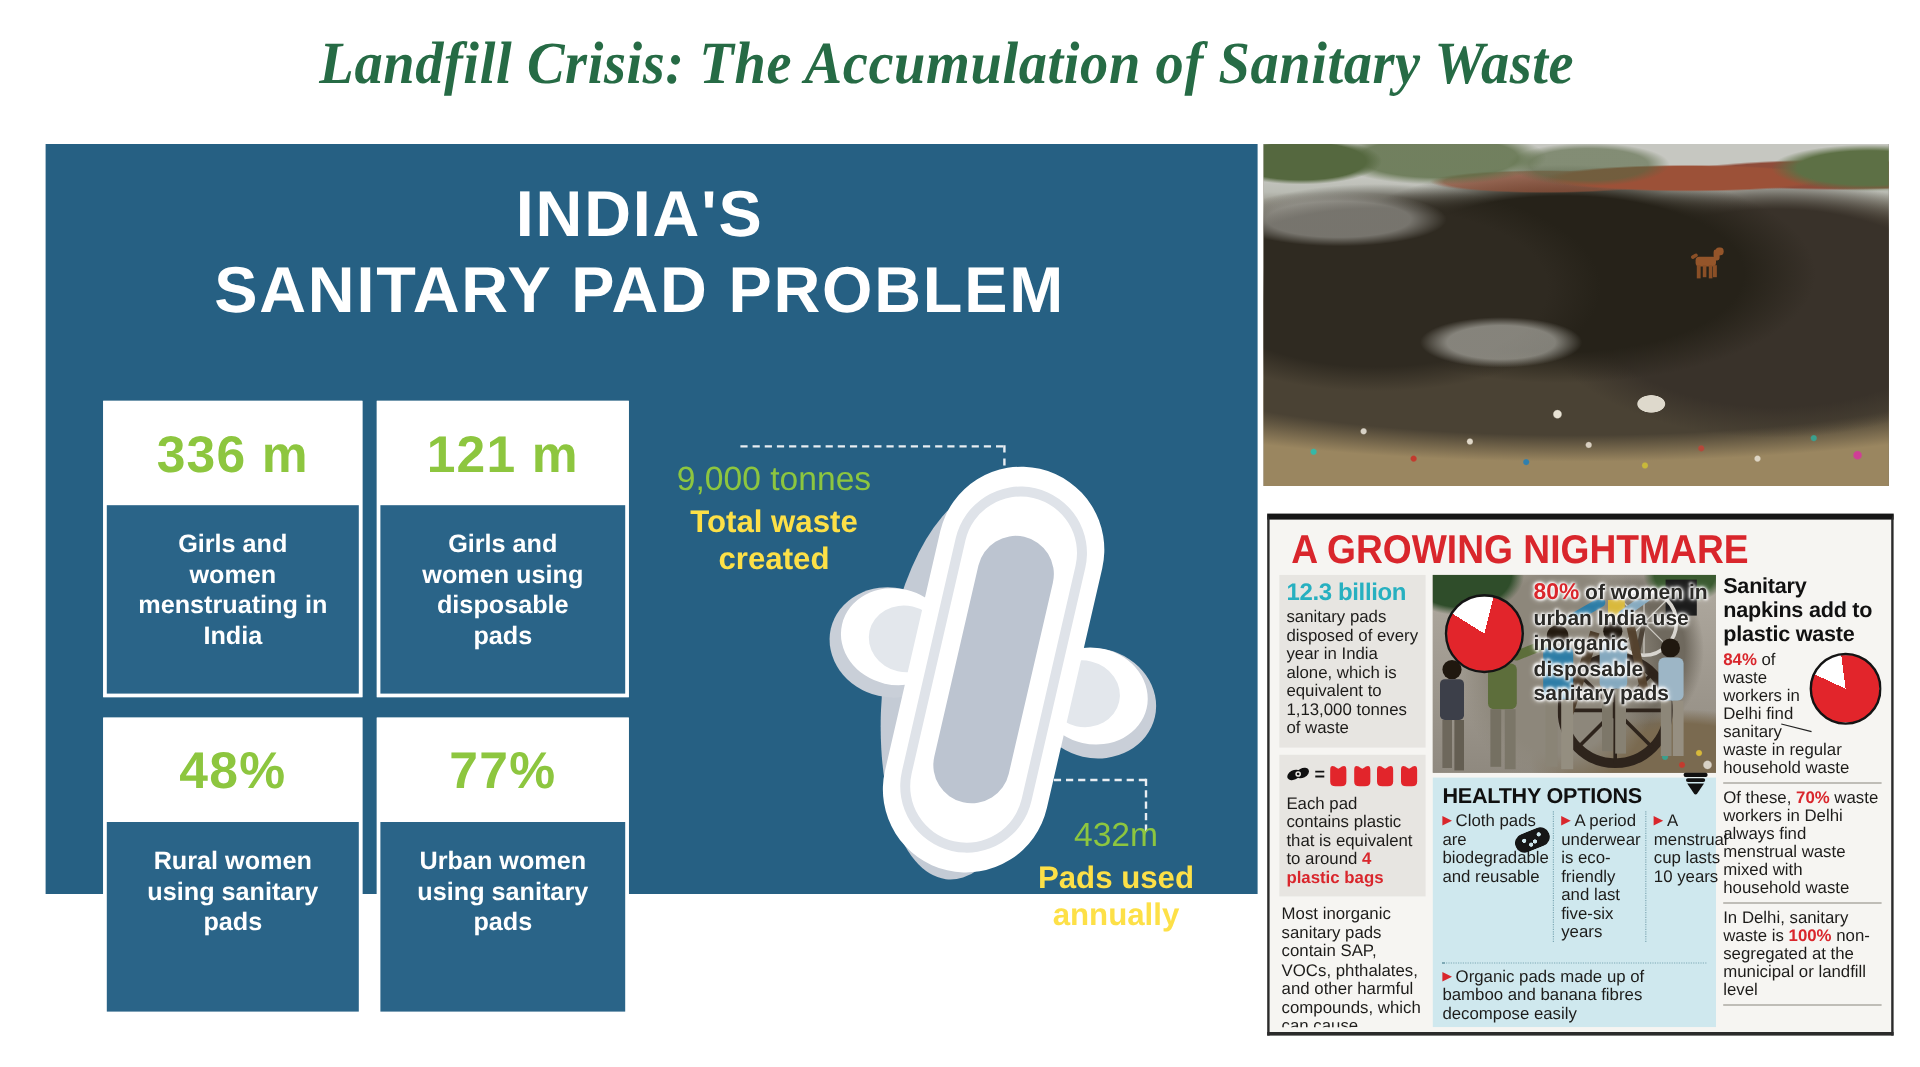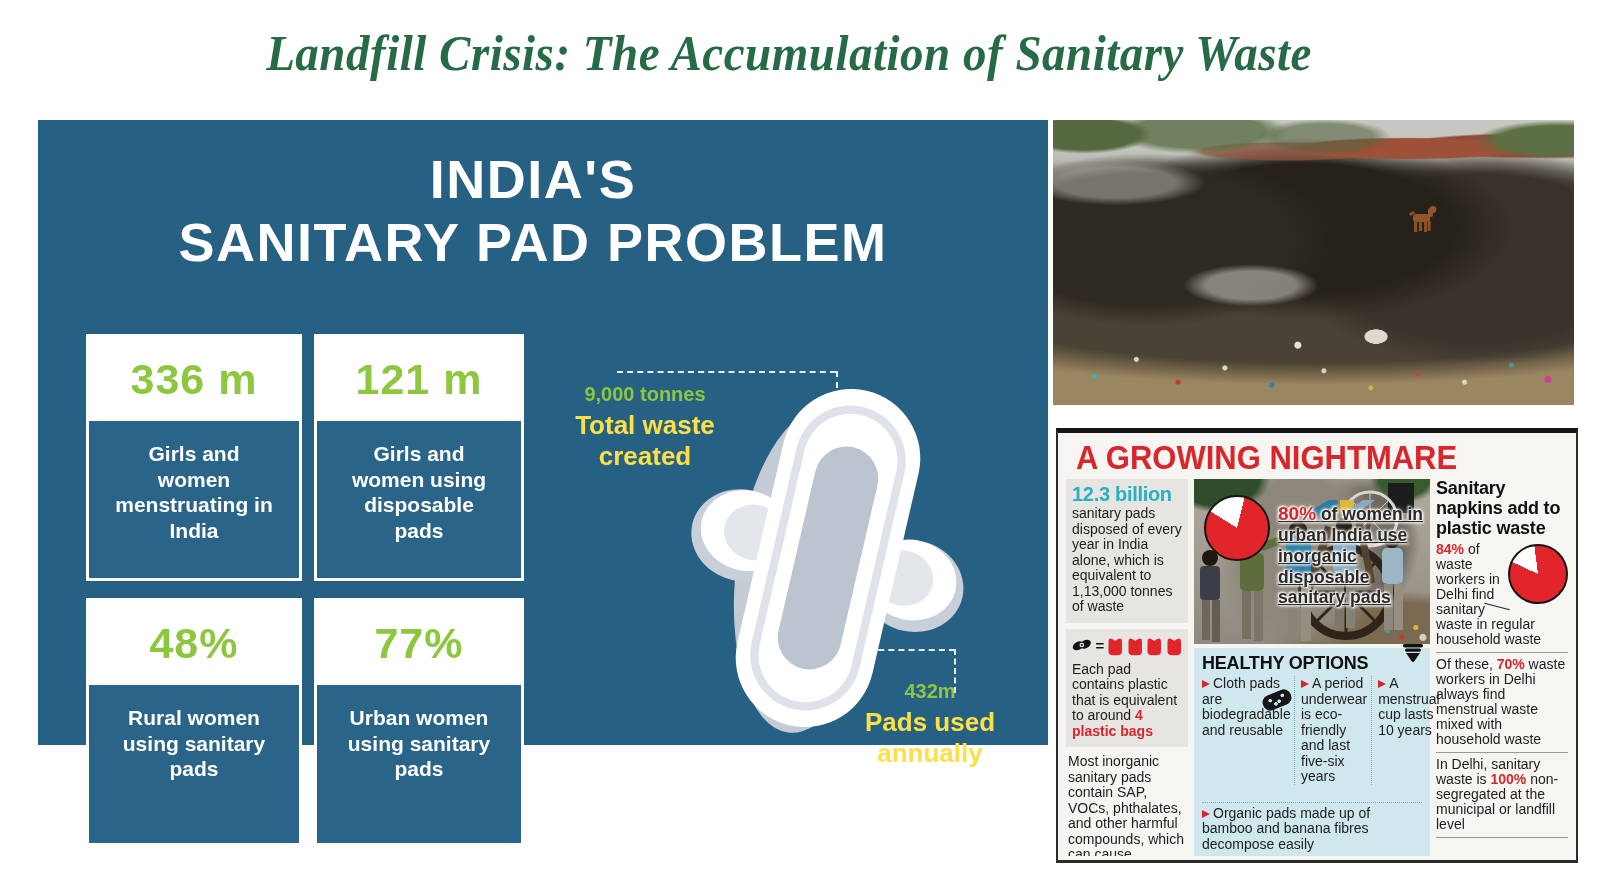--- a/index.html
+++ b/index.html
@@ -23,21 +23,21 @@
   .card-3{left:48px;top:462px;width:216px;height:248px;}
   .card-4{left:276px;top:462px;width:210px;height:248px;}
   .card-value{height:84px;background:#fff;display:flex;align-items:center;justify-content:center;
     color:#8dc63f;font-size:43px;font-weight:bold;letter-spacing:1px;}
   .card-label{flex:1;background:#2a6488;color:#fff;font-weight:bold;font-size:21px;line-height:1.22;
     text-align:center;padding:20px 26px 0 26px;}
 
   .callout{position:absolute;text-align:center;}
   .callout-waste{left:502px;top:263px;width:210px;}
   .callout-pads{left:792px;top:560px;width:200px;}
-  .callout .co-value{color:#8dc63f;font-size:20px;font-weight:bold;}
+  .callout .co-value{color:#8dc63f;font-size:28px;font-weight:normal;}
   .callout .co-label{color:#fde047;font-size:26px;font-weight:bold;line-height:1.2;white-space:pre-line;margin-top:4px;}
 
   .dash-h,.dash-v{position:absolute;}
   .dash-h{border-top:2px dashed #e8edf2;}
   .dash-v{border-left:2px dashed #e8edf2;}
   .dash-top-h{left:579px;top:251px;width:219px;}
   .dash-top-v{left:798px;top:251px;height:50px;}
   .dash-bot-h{left:820px;top:529px;width:97px;}
   .dash-bot-v{left:916px;top:529px;height:44px;}
 
@@ -106,23 +106,23 @@
       radial-gradient(ellipse 46px 32px at 89% 0%, #3a5a30 0 55%, transparent 75%),
       radial-gradient(ellipse 120px 150px at 45% 45%, #8d877b 0 50%, transparent 70%),
       radial-gradient(ellipse 80px 100px at 72% 38%, #6f695e 0 50%, transparent 70%),
       radial-gradient(ellipse 160px 60px at 85% 95%, #7a6a50 0 55%, transparent 75%),
       linear-gradient(#b0aaa0, #8f897f);}
   .dark-window{position:absolute;right:16px;top:4px;width:26px;height:30px;background:#1c1c1c;}
   .bike-wheel{position:absolute;right:28px;top:10px;}
   .mid-people{position:absolute;left:0;bottom:-6px;width:236px;height:150px;}
   .pie{border-radius:50%;border:2.5px solid #141414;box-sizing:border-box;}
   .pie-80{position:absolute;left:10px;top:16px;width:66px;height:66px;}
-  .photo-caption{position:absolute;left:84px;top:24px;width:148px;font-size:17.5px;font-weight:bold;
+  .photo-caption{position:absolute;left:84px;top:4px;width:148px;font-size:17.5px;font-weight:bold;
     color:#2b2a27;line-height:1.18;
-    text-shadow:0 0 3px #fff,0 0 5px #fff,1px 1px 2px #fff,-1px -1px 2px #fff;text-decoration:underline;}
+    text-shadow:0 0 3px #fff,0 0 5px #fff,1px 1px 2px #fff,-1px -1px 2px #fff;}
   .photo-caption .pct{color:#d9262c;font-size:19px;}
 
   .healthy-box{position:relative;flex:1;margin-top:4px;background:#cfe8ee;padding:5px 8px 4px 8px;
     box-sizing:border-box;}
   .healthy-title{font-size:18px;font-weight:bold;color:#101010;letter-spacing:-.2px;}
   .healthy-cols{display:flex;margin-top:2px;}
   .h-col{font-size:14px;line-height:15.5px;color:#1d1c1a;position:relative;padding-right:4px;}
   .h-col-1{width:88px;}
   .h-col-2{width:120px;border-left:1px dotted #7fa9b5;padding-left:6px;box-sizing:border-box;}
   .h-col-3{flex:1;border-left:1px dotted #7fa9b5;padding-left:6px;box-sizing:border-box;}

